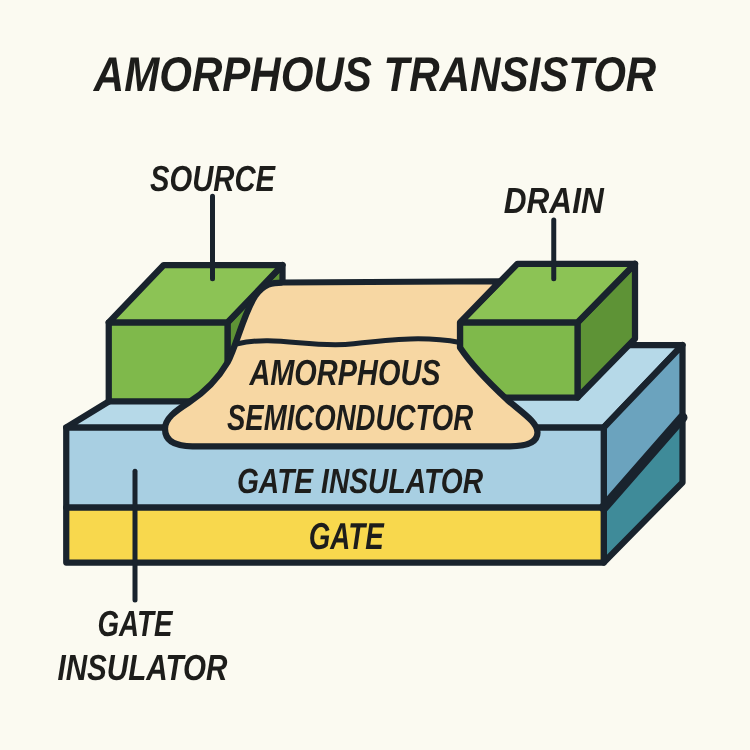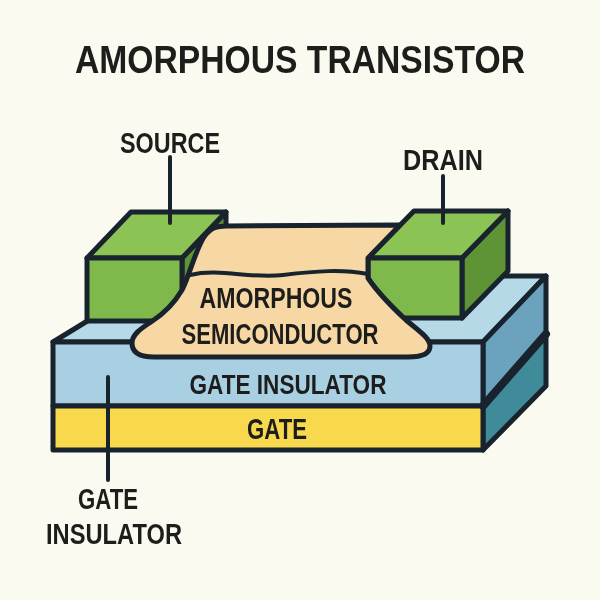--- a/index.html
+++ b/index.html
@@ -1,21 +1,21 @@
 <!DOCTYPE html>
 <html><head>
 <meta charset="utf-8">
 <style>
   html,body{margin:0;padding:0;}
   body{
     width:600px;height:600px;overflow:hidden;
     background:#FBFAF1;
     font-family:"Liberation Sans", sans-serif;
   }
-  .stage{position:relative;width:600px;height:600px;}
+  .stage{position:relative;width:600px;height:600px;font-style:italic;}
   svg{display:block;}
   text{
     font-family:"Liberation Sans", sans-serif;
     font-weight:700;
   }
   
   .ol{
     stroke:#19232D;
     stroke-width:5;
     stroke-linejoin:round;

